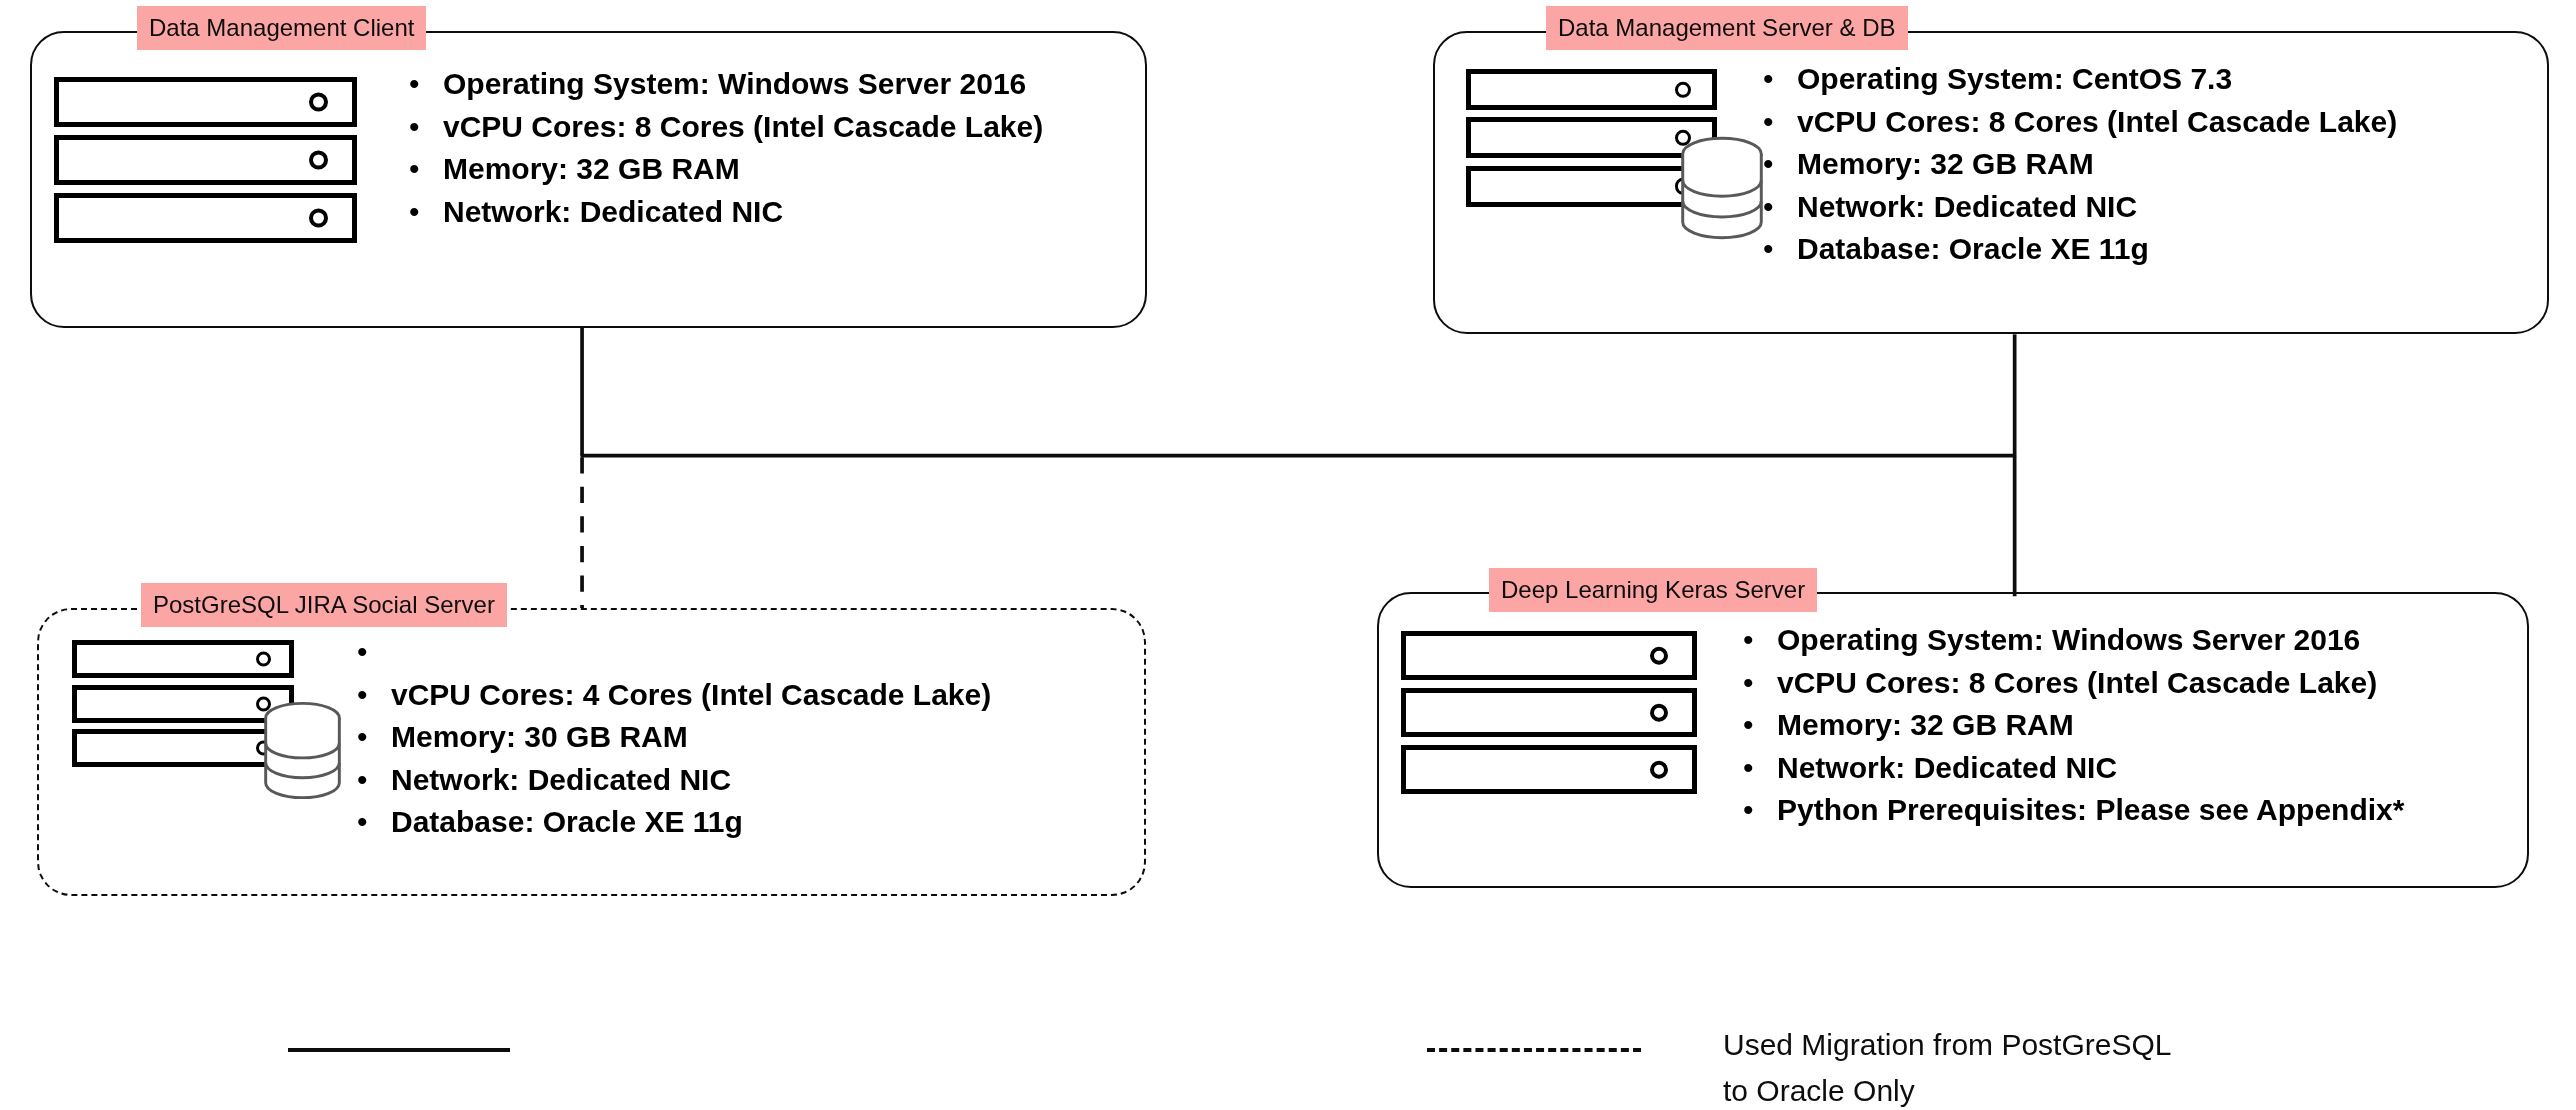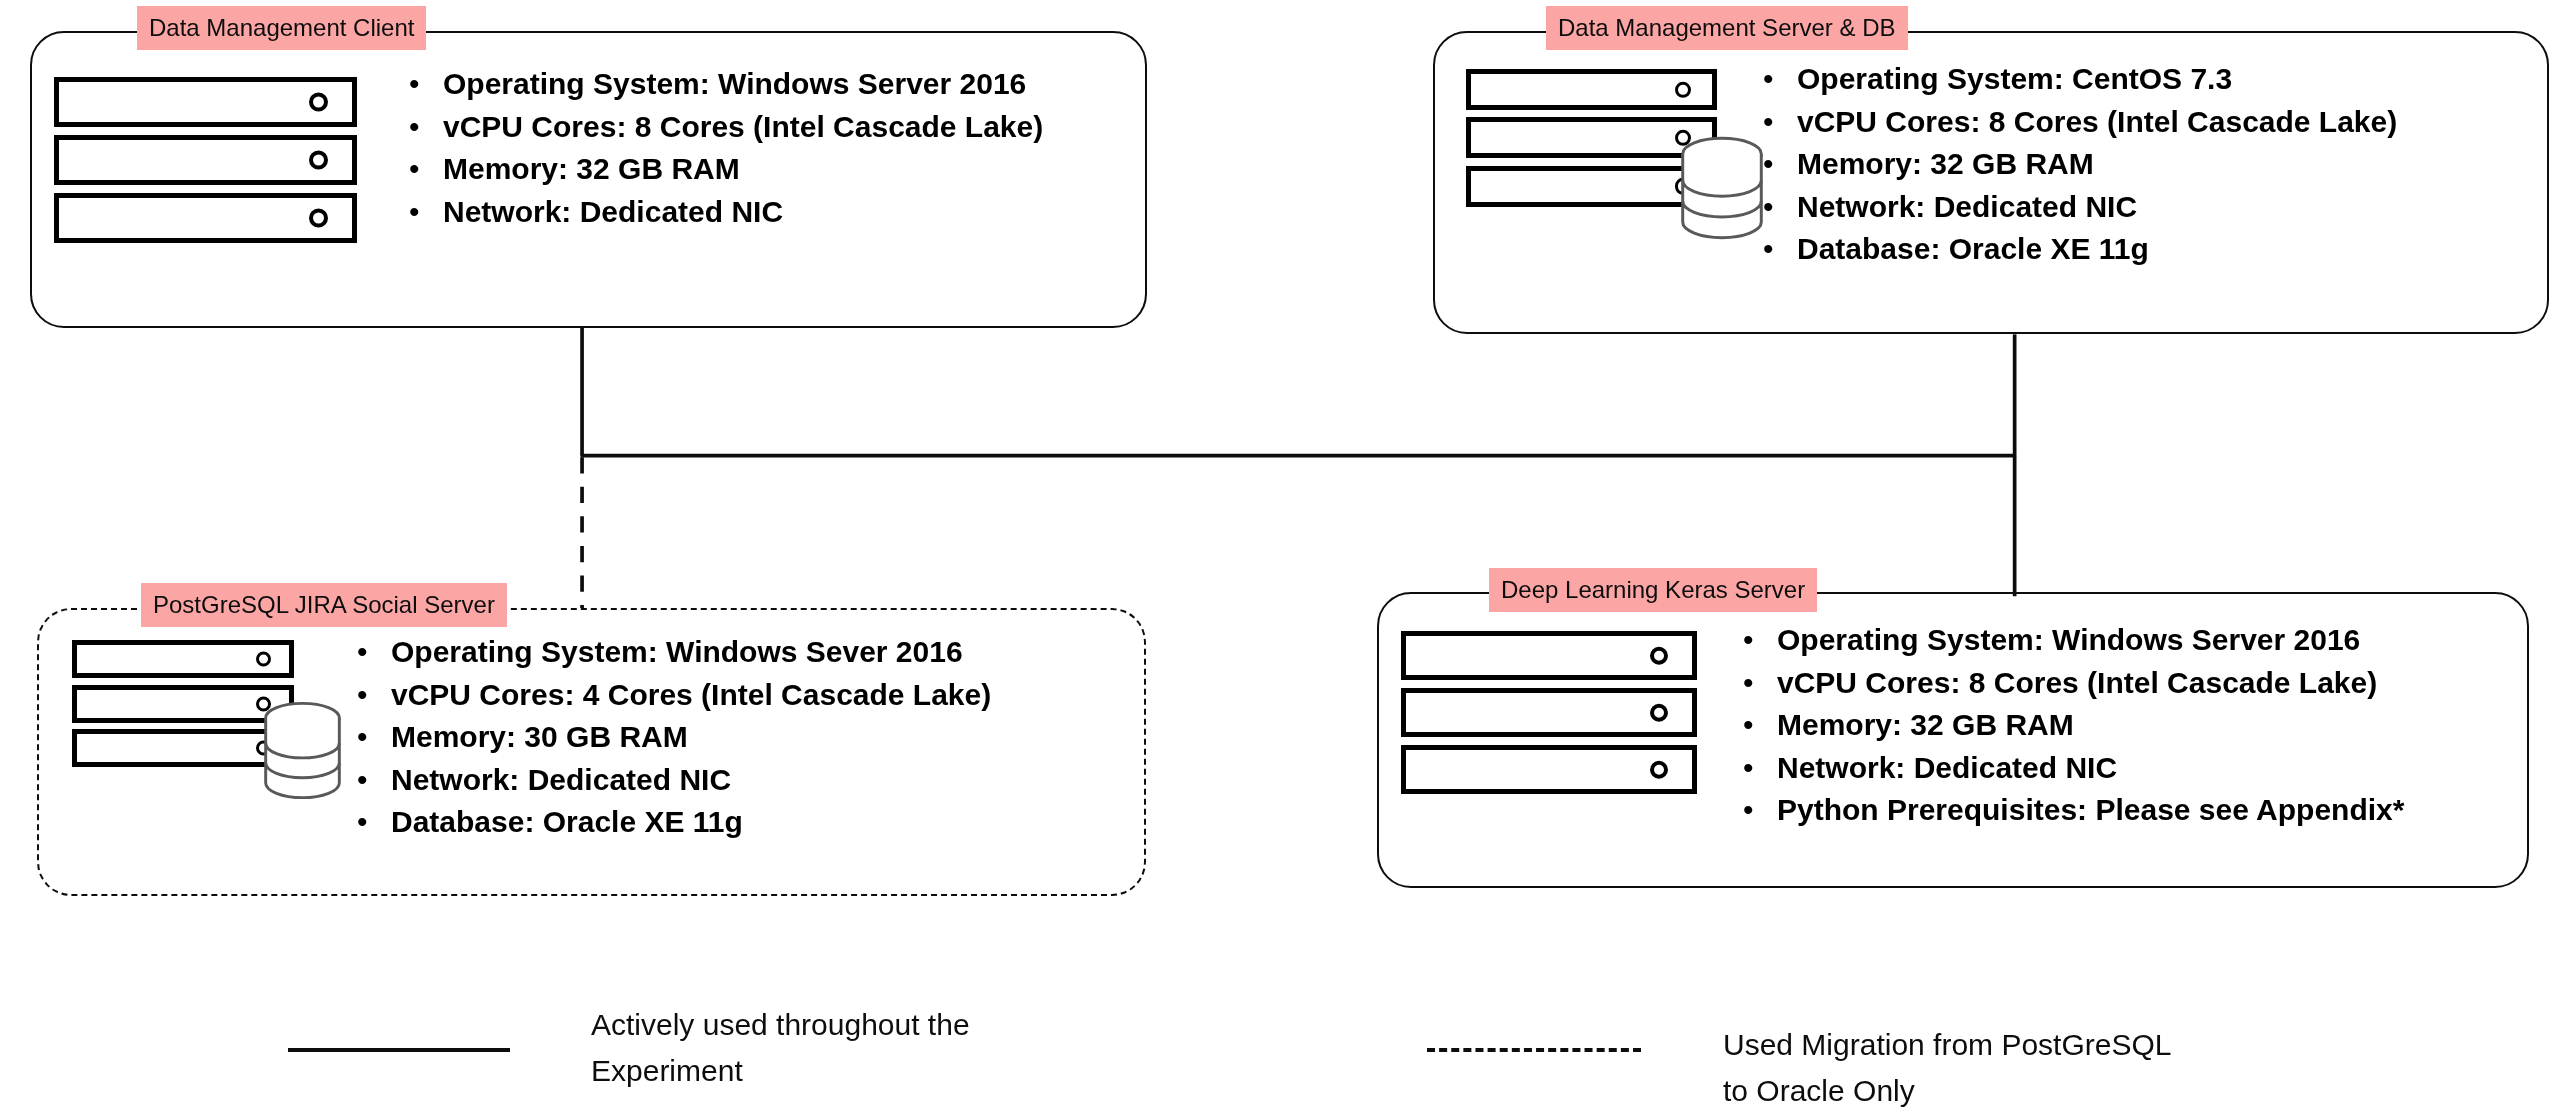--- a/index.html
+++ b/index.html
@@ -240,22 +240,20 @@
             <path d="M5,23 L5,111 A50,20 0 0,0 105,111 L105,23" fill="#ffffff" stroke="#595959" stroke-width="4"></path>
             <path d="M5,57 A50,20 0 0,0 105,57" fill="none" stroke="#595959" stroke-width="4"></path>
             <path d="M5,84 A50,20 0 0,0 105,84" fill="none" stroke="#595959" stroke-width="4"></path>
           </svg>
         </div>
       </div>
 
       <ul class="specs" style="margin-left:63px;margin-top:27px;">
         <li class="spec" style="margin-bottom:12.6px;">
           <span class="bullet">•</span>
-          <span><span class="spec-key">Operating System: </span>
-                <span class="spec-val">Windows Sever 2016</span></span>
         </li>
         <li class="spec" style="margin-bottom:12.6px;">
           <span class="bullet">•</span>
           <span><span class="spec-key">vCPU Cores: </span>
                 <span class="spec-val">4 Cores (Intel Cascade Lake)</span></span>
         </li>
         <li class="spec" style="margin-bottom:12.6px;">
           <span class="bullet">•</span>
           <span><span class="spec-key">Memory: </span>
                 <span class="spec-val">30 GB RAM</span></span>
@@ -315,22 +313,20 @@
           <span><span class="spec-key">Python Prerequisites: </span>
                 <span class="spec-val">Please see Appendix*</span></span>
         </li>
       </ul>
     </div>
   </div>
   <div class="group-title" style="left:1489px;top:568px;">Deep Learning Keras Server</div>
 
   <div class="legend-item" style="left:288px;top:1002px;width:888px;height:111px;">
     <span class="legend-swatch solid" style="left:0px;top:46px;width:222px;"></span>
-    <span class="legend-text" style="left:303px;top:0px;">Actively used throughout the
-Experiment</span>
   </div>
 
   <div class="legend-item" style="left:1427px;top:1002px;width:1035px;height:111px;">
     <span class="legend-swatch dash" style="left:0px;top:46px;width:214px;"></span>
     <span class="legend-text" style="left:296px;top:0px;margin-top:20px;">Used Migration from PostGreSQL
 to Oracle Only</span>
   </div>
 
 </div>
 

